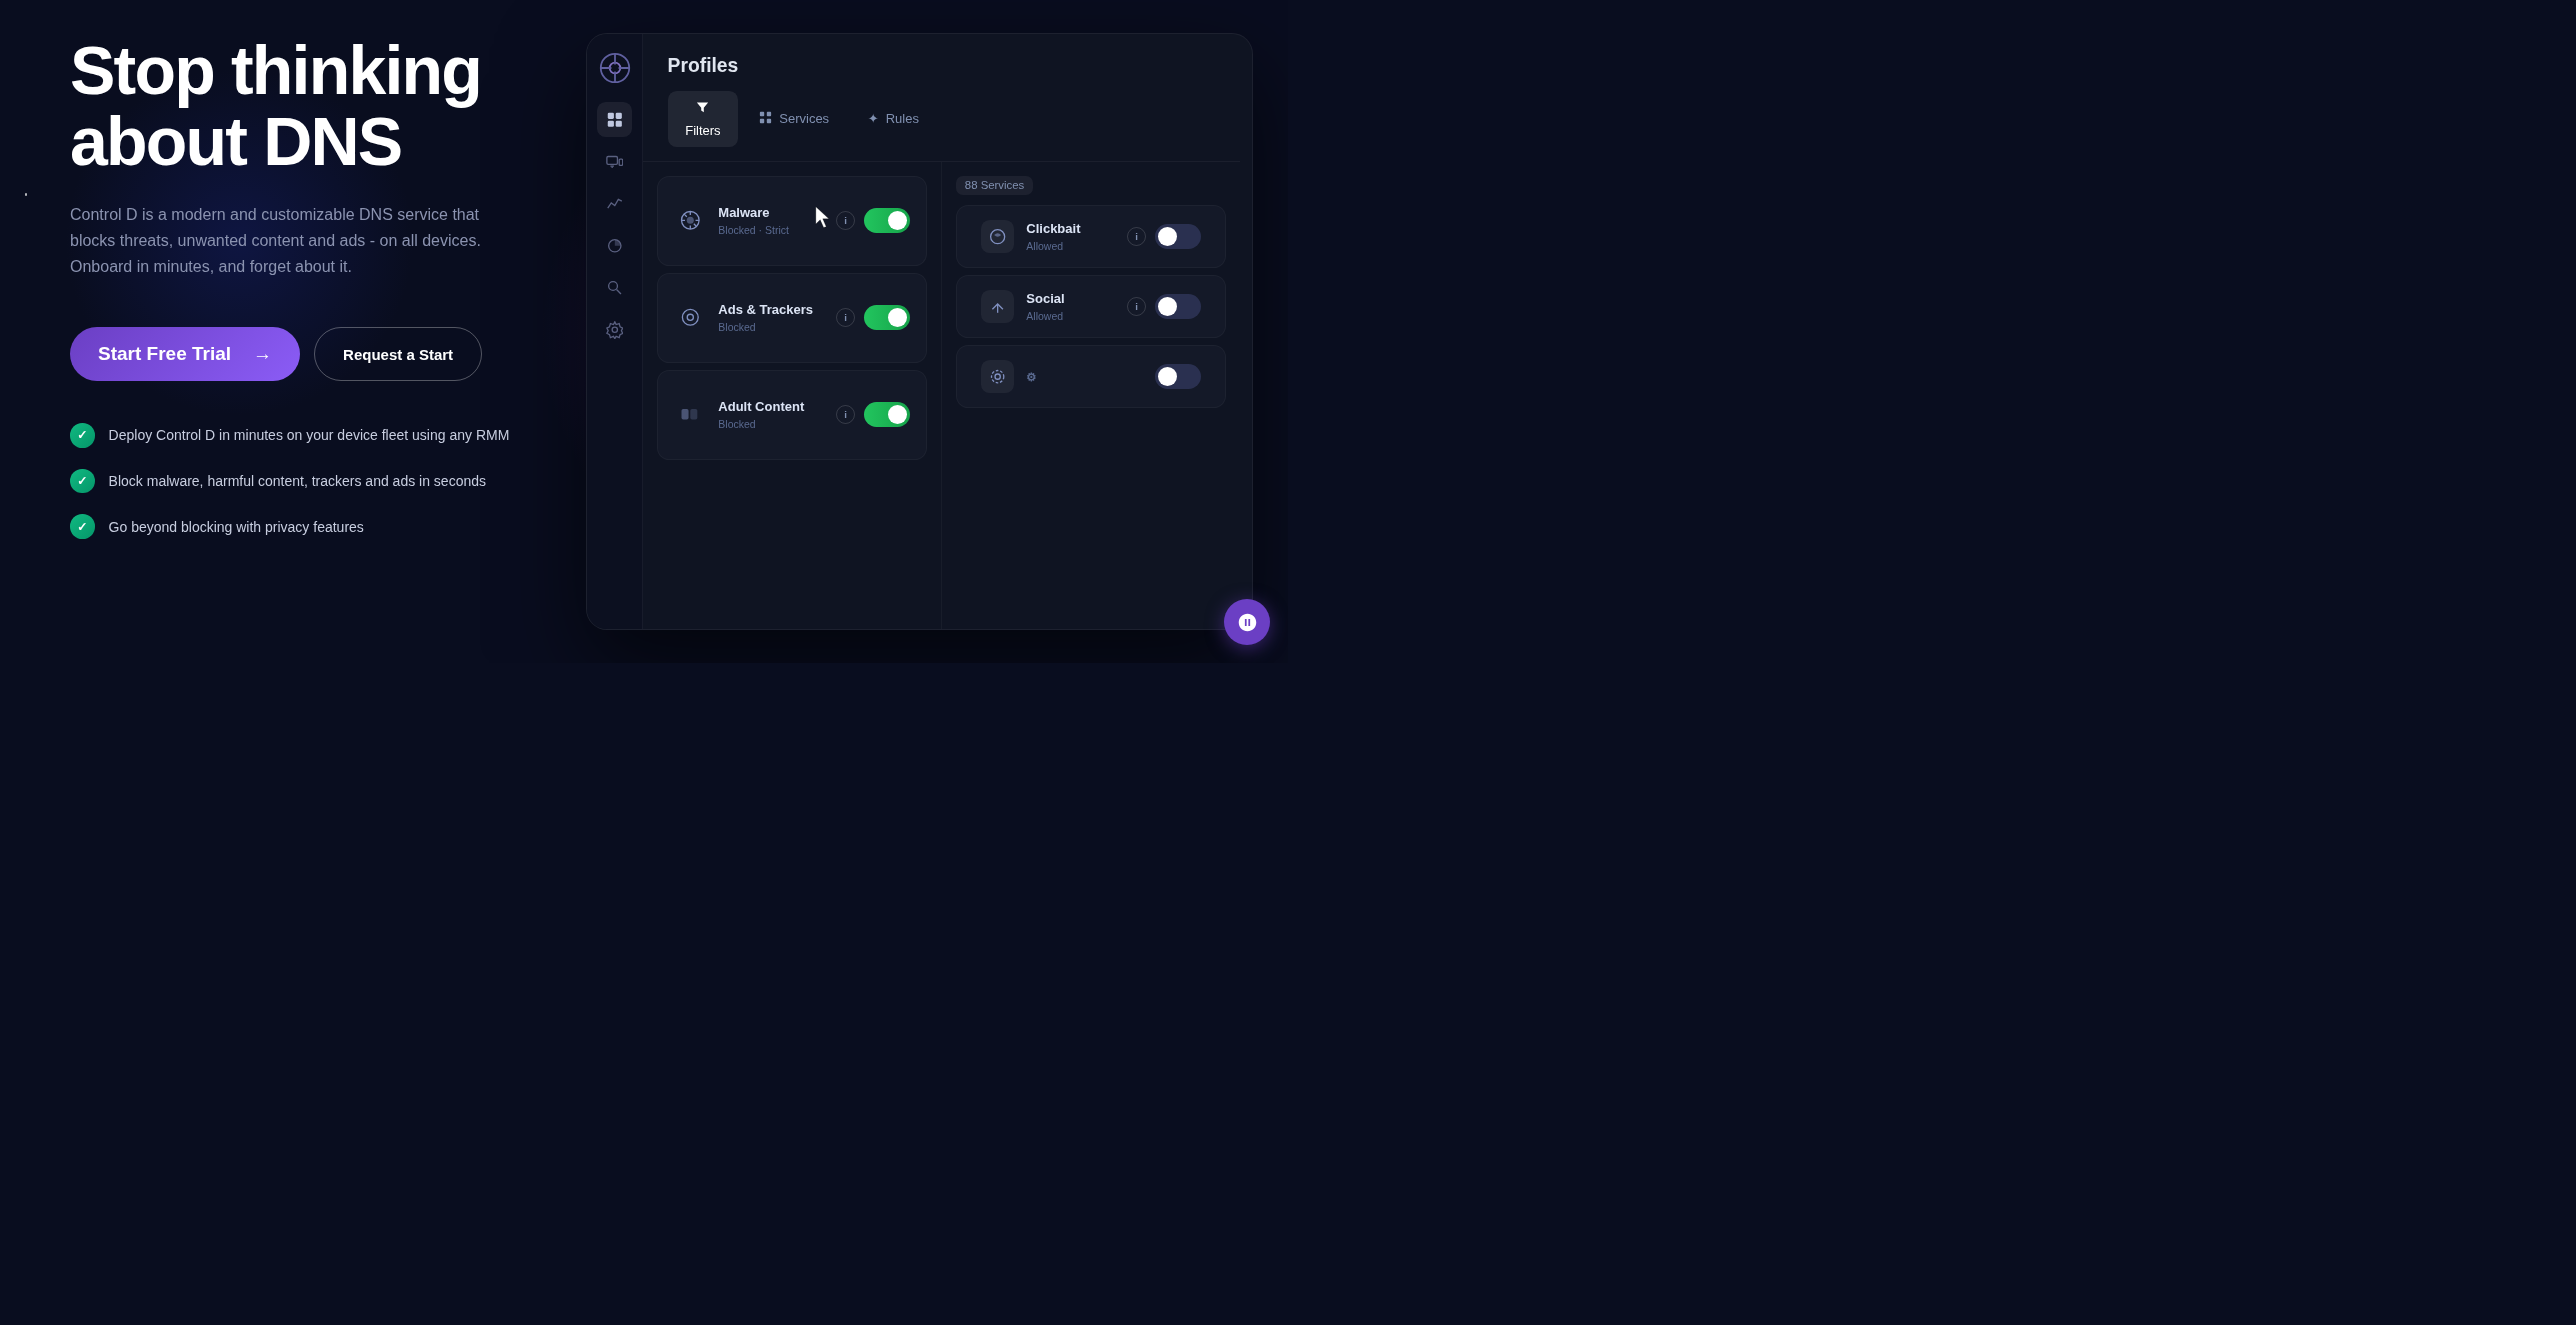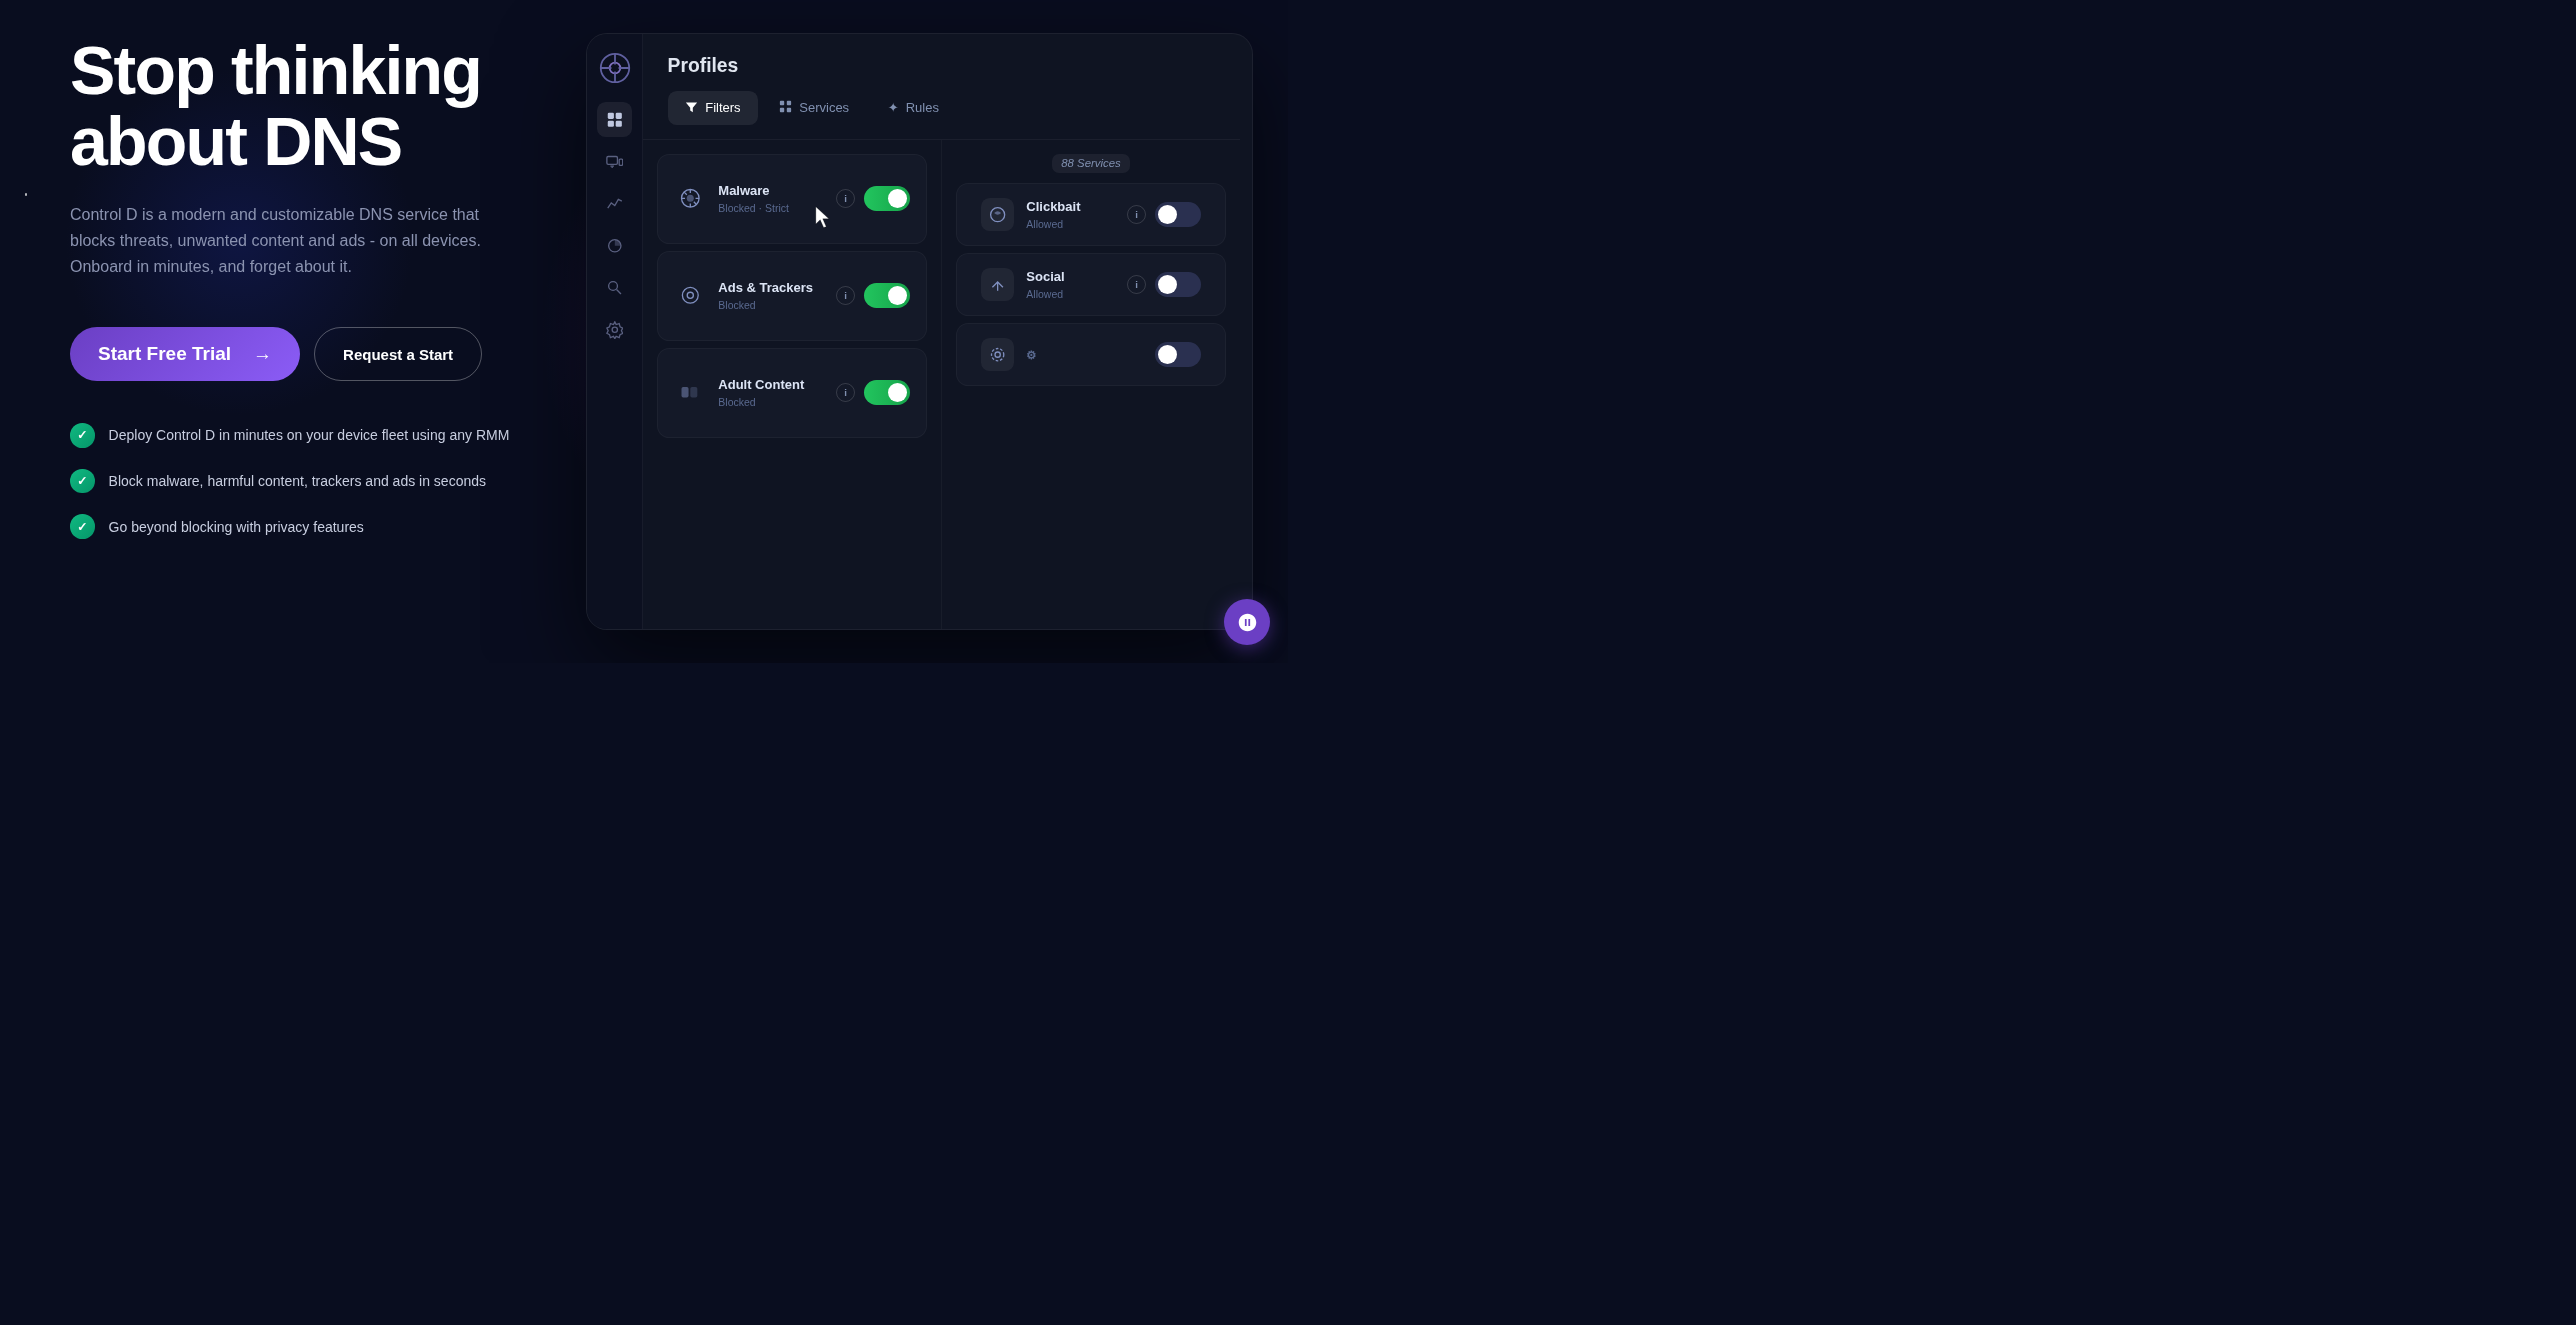--- a/index.html
+++ b/index.html
@@ -211,20 +211,21 @@
       border-radius: 8.8px;
       font-size: 13px;
       font-weight: 500;
       cursor: pointer;
       color: #8090b0;
     }
 
     .tab.active {
       background: rgba(255,255,255,0.08);
       color: #ffffff;
+      flex-direction: column;
     }
 
     
     .filters-layout {
       display: flex;
       flex: 1;
       overflow: hidden;
     }
 
     
@@ -630,21 +631,21 @@
           </div>
           <div class="filter-card-right">
             <div class="info-btn">i</div>
             <div class="toggle on"></div>
           </div>
         </div>
       </div>
 
       <div class="services-col">
 
-        <div style="display:flex; justify-content:center; margin-bottom:3.5px;font-style:italic;">
+        <div style="display:flex; justify-content:flex-start; margin-bottom:3.5px;">
           <span class="services-badge">88 Services</span>
         </div>
 
         <div class="service-card">
           <div class="service-card-left">
             <div class="service-icon">
               <svg width="19.3" height="19.3" viewBox="0 0 22 22" fill="none">
                 <circle cx="11" cy="11" r="8" stroke="#8090c0" stroke-width="1.5"></circle>
                 <path d="M7 9 Q11 5 15 9 Q11 13 7 9Z" fill="#8090c0" opacity="0.6"></path>
               </svg>

